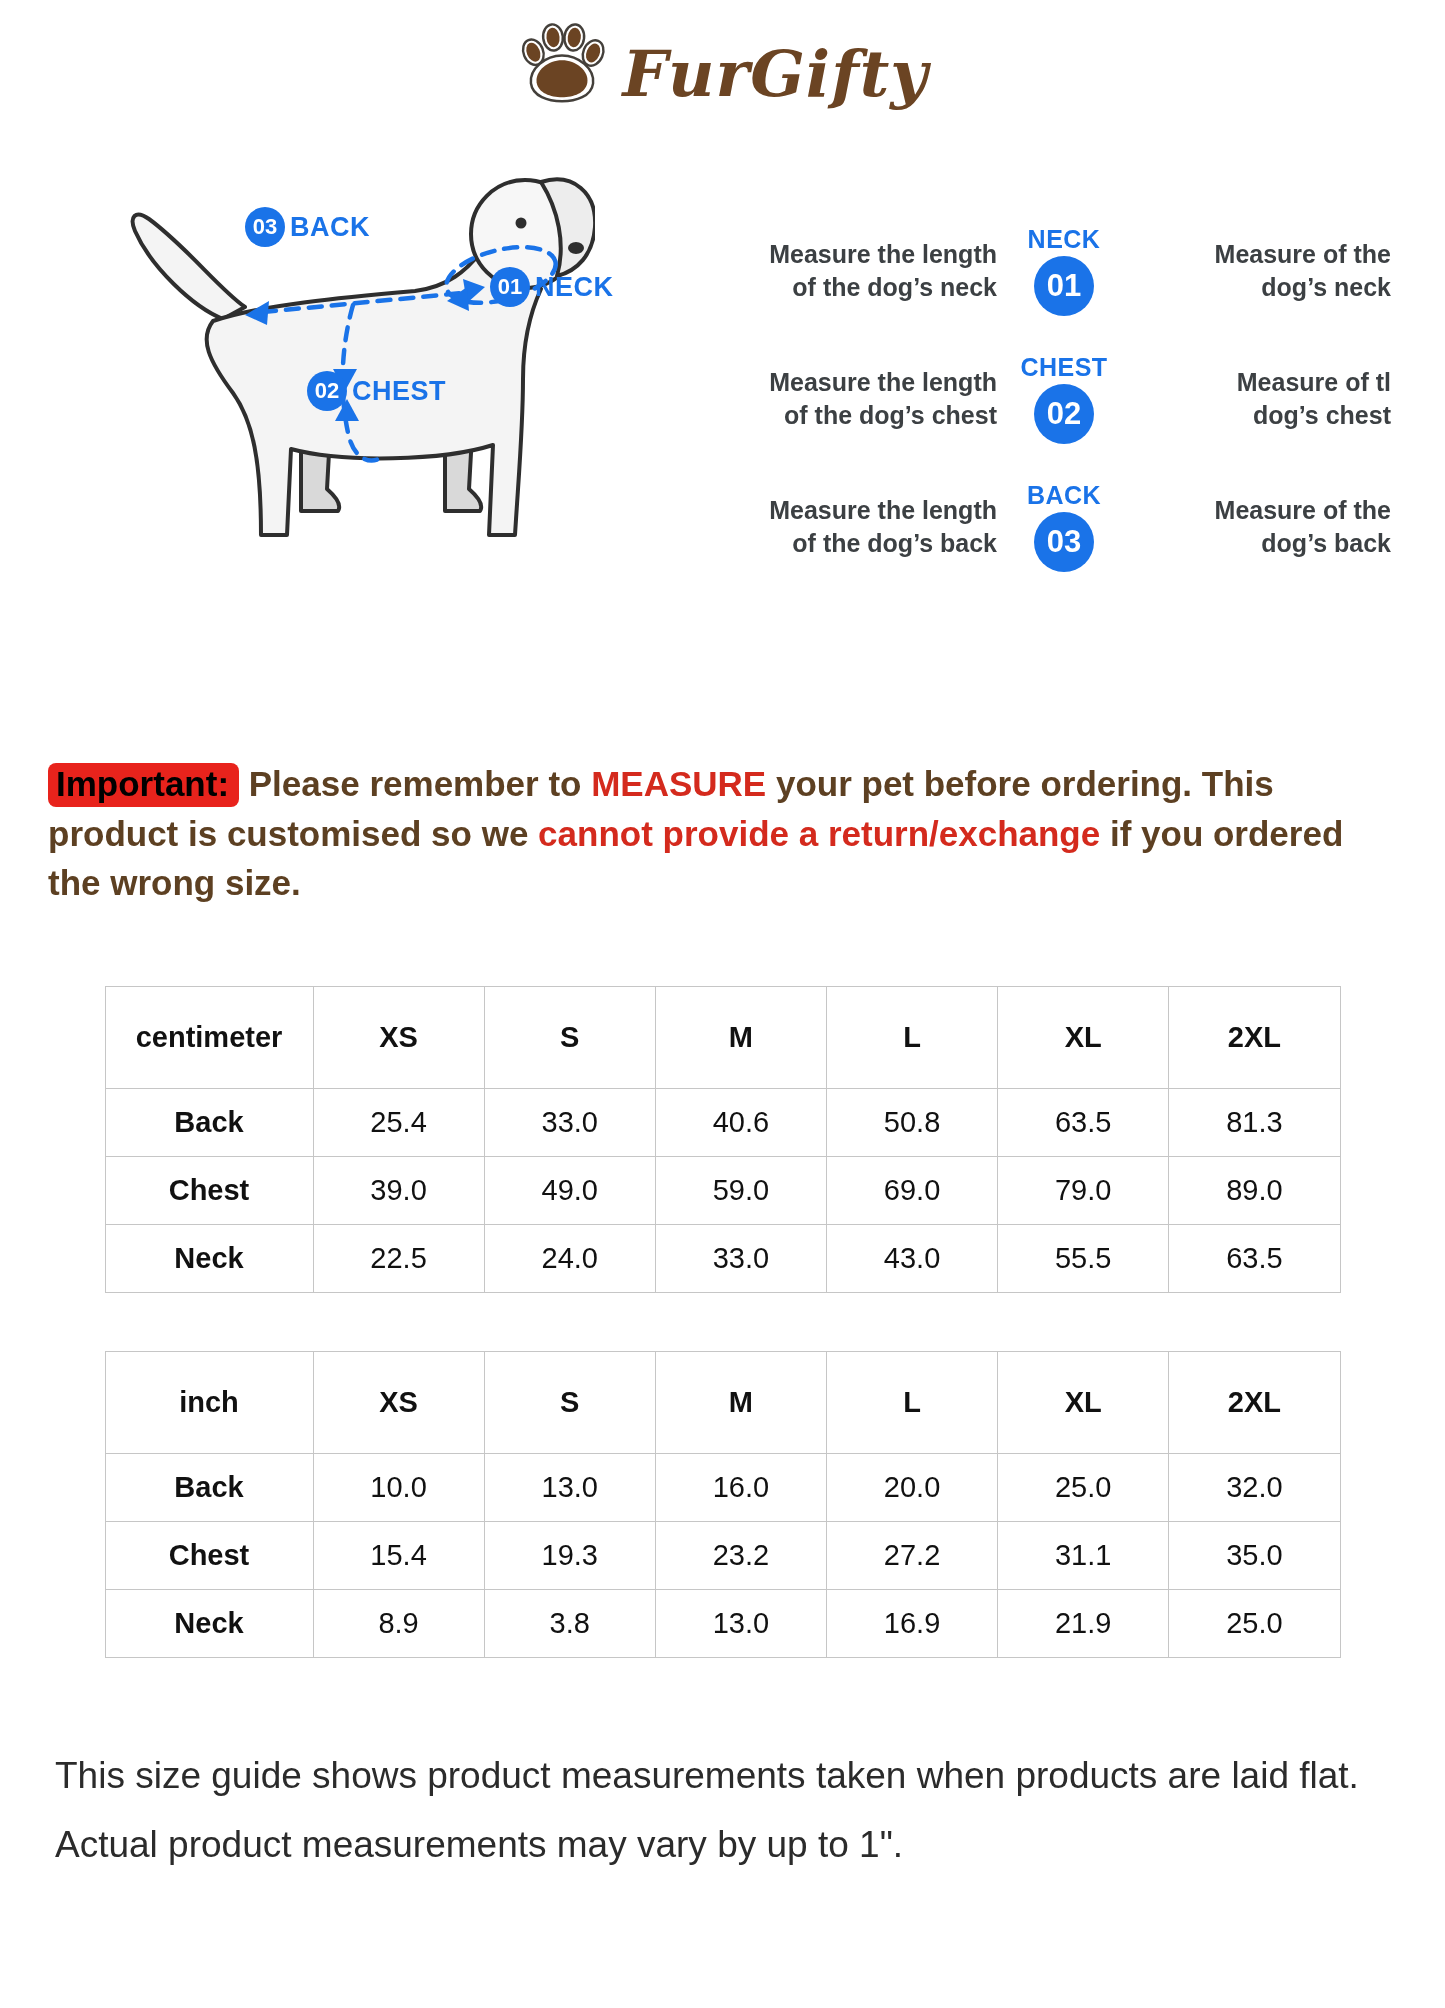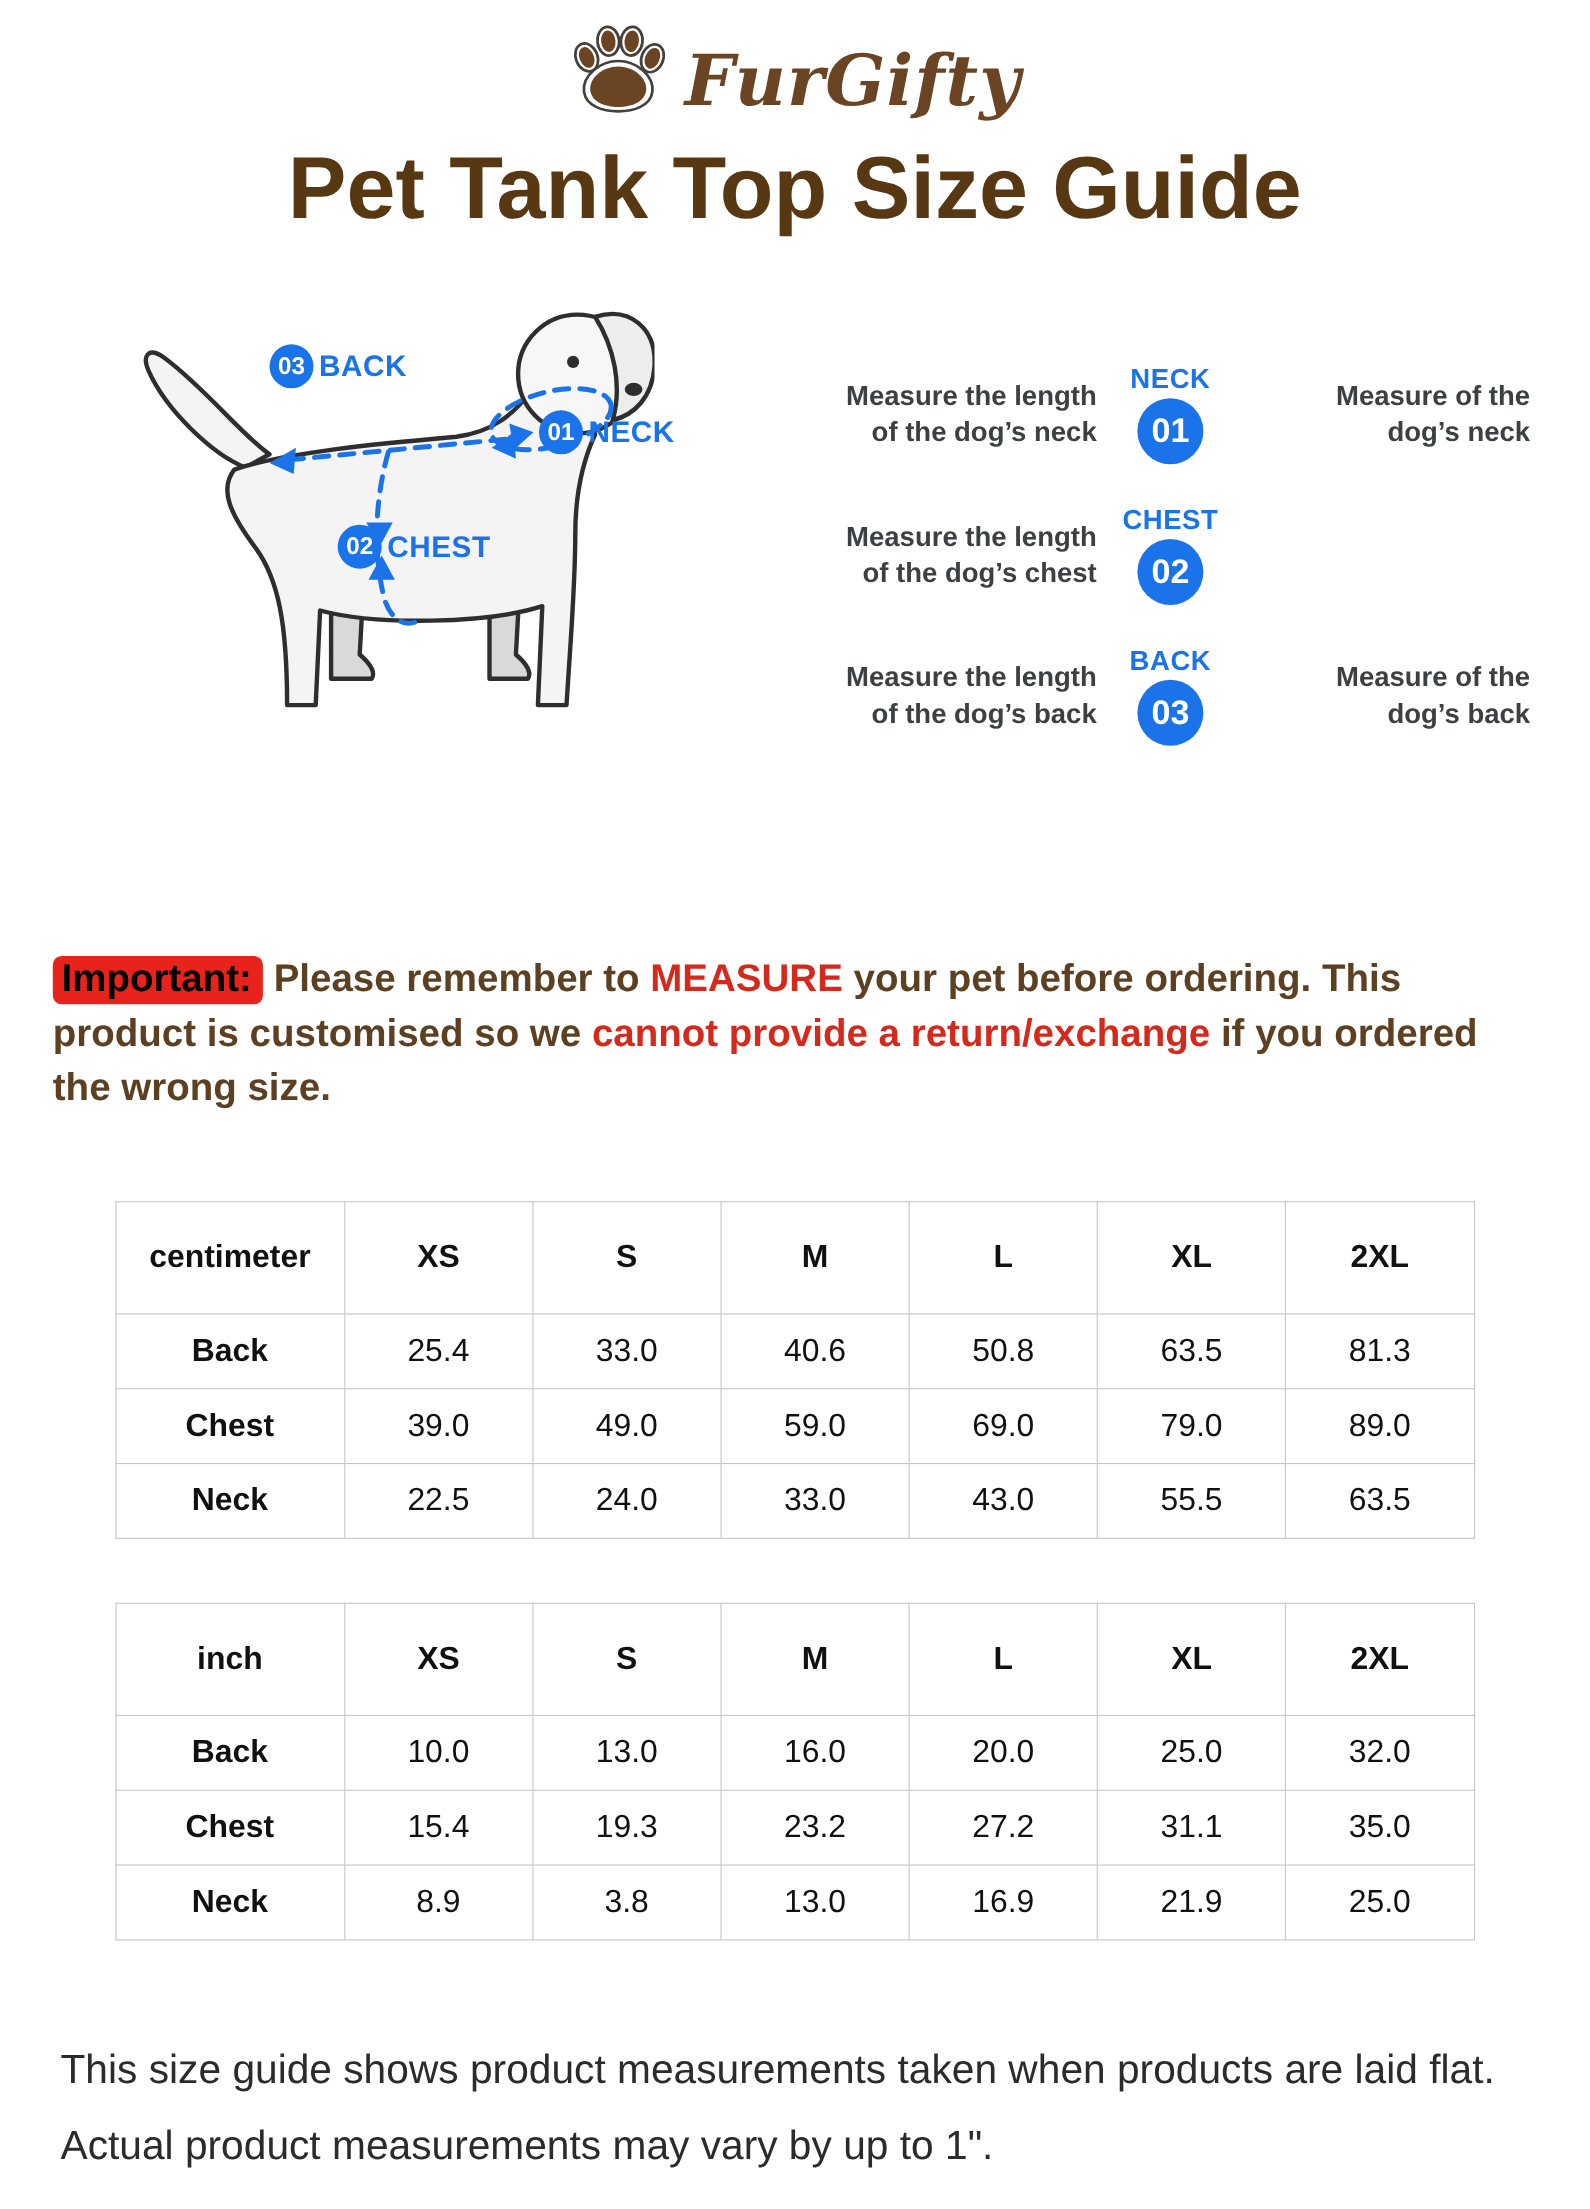--- a/index.html
+++ b/index.html
@@ -69,21 +69,20 @@
         <ellipse cx="20" cy="38" rx="8" ry="12" transform="rotate(-22 20 38)"></ellipse>
         <ellipse cx="44" cy="20" rx="8" ry="12" transform="rotate(-6 44 20)"></ellipse>
         <ellipse cx="70" cy="20" rx="8" ry="12" transform="rotate(7 70 20)"></ellipse>
         <ellipse cx="93" cy="39" rx="8" ry="12" transform="rotate(23 93 39)"></ellipse>
         <path d="M55,48 C72,48 88,61 86,75 C84,88 69,93 55,93 C41,93 26,88 24,75 C22,61 38,48 55,48 Z"></path>
       </g>
     </svg>
     <span class="brand-name">FurGifty</span>
   </header>
 
-  <h1 class="title">Pet Tank Top Size Guide</h1>
 
   <section class="diagram">
 
     <div class="dog-wrap">
       <svg class="dog" viewBox="0 0 500 420">
 
         <g stroke="#2e2e2e" stroke-width="4" fill="#d9d9d9" stroke-linejoin="round">
           <path d="M206,268 L236,268 L232,340 Q248,354 243,362 L206,362 Z"></path>
           <path d="M350,268 L378,268 L374,340 Q390,354 385,362 L350,362 Z"></path>
         </g>
@@ -146,20 +145,24 @@
 
       <div class="instr-row row-1">
         <div class="instr-left instr-text">
           <span>Measure the length</span><br>
           <span>of the dog’s chest</span>
         </div>
         <div class="badge-col">
           <span class="lbl">CHEST</span>
           <span class="num">02</span>
         </div>
+        <div class="instr-right instr-text">
+          <span>Measure of tl</span><br>
+          <span>dog’s chest</span>
+        </div>
       </div>
 
       <div class="instr-row row-2">
         <div class="instr-left instr-text">
           <span>Measure the length</span><br>
           <span>of the dog’s back</span>
         </div>
         <div class="badge-col">
           <span class="lbl">BACK</span>
           <span class="num">03</span>

